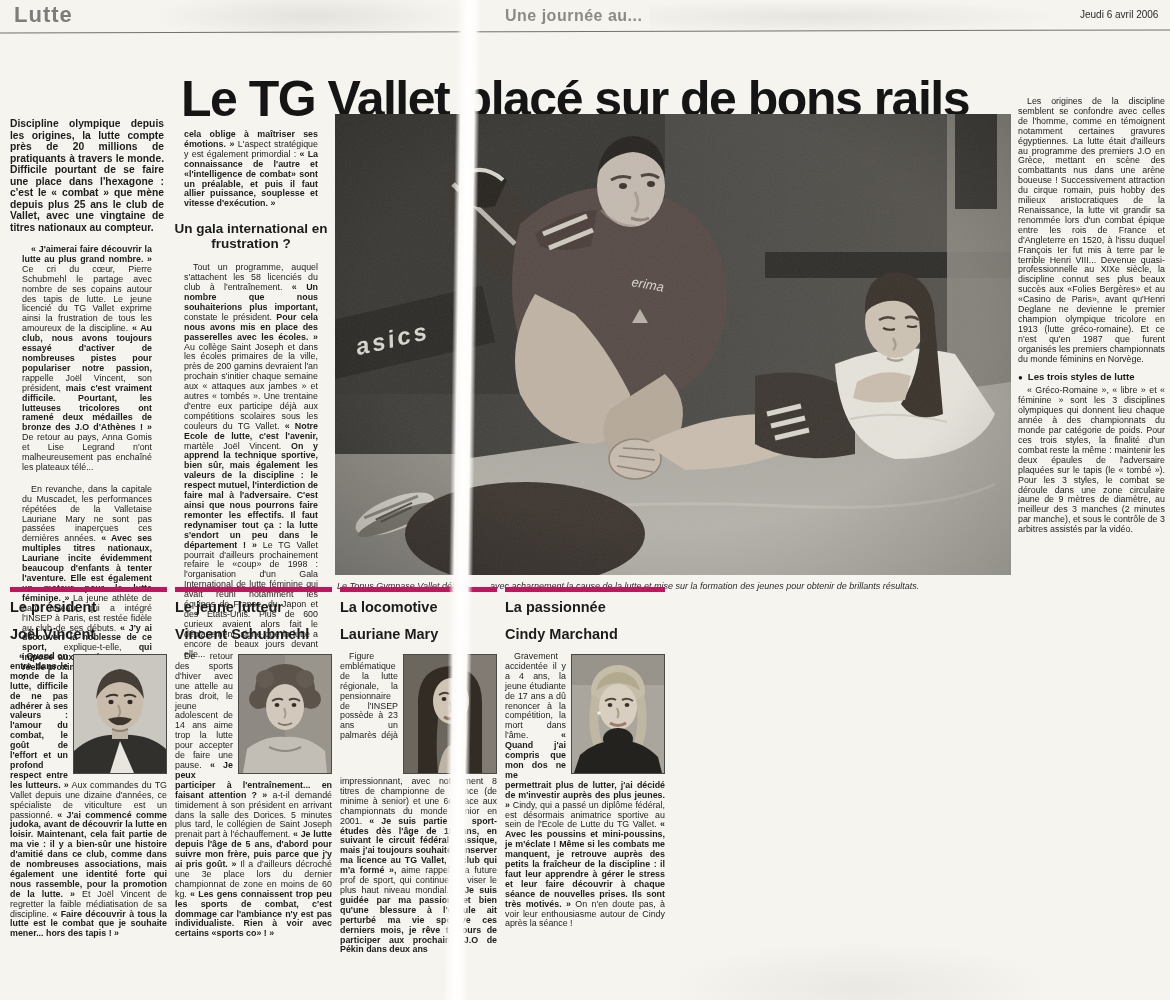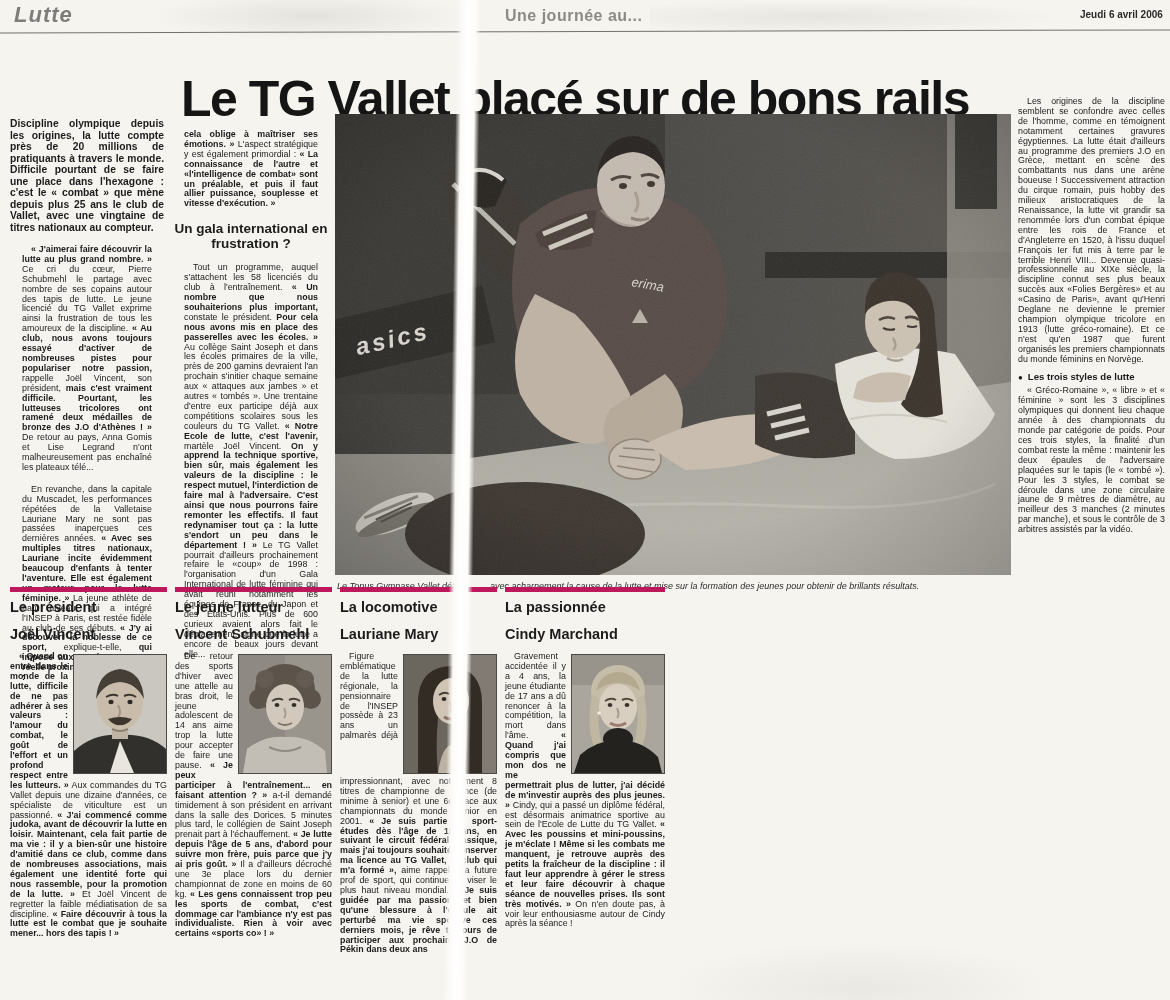--- a/index.html
+++ b/index.html
@@ -1,23 +1,23 @@
 <!DOCTYPE html>
 <html lang="fr"><head>
 <meta charset="utf-8">
 <style>
   html,body{margin:0;padding:0;background:#dcdad5;}
   .page{position:relative;width:1170px;height:1000px;background:#f5f4ef;overflow:hidden;
         font-family:"Liberation Sans",sans-serif;color:#1c1c1c;}
   .abs{position:absolute;}
   .b{font-weight:bold;}
   
-  .hdr-section{left:14px;top:2px;font-size:22px;font-weight:bold;color:#7e7d7a;letter-spacing:1px;font-style:italic;}
+  .hdr-section{left:14px;top:2px;font-size:22px;font-weight:bold;color:#7e7d7a;letter-spacing:1px;}
   .hdr-series{left:505px;top:7px;font-size:16px;font-weight:bold;color:#8b8a86;letter-spacing:.5px;}
-  .hdr-date{left:1080px;top:9px;font-size:10px;color:#2a2a2a;font-weight:bold;}
+  .hdr-date{left:1080px;top:9px;font-size:10px;color:#2a2a2a;}
   .rule{left:0;top:31px;width:1170px;height:1.4px;background:#72716e;transform:rotate(-0.15deg);}
   
   .headline{left:70px;top:36px;width:1010px;text-align:center;font-size:50px;font-weight:bold;
             letter-spacing:-1.5px;white-space:nowrap;color:#151515;}
   
   .col{text-align:justify;}
   .col1{left:10px;top:118px;width:154px;}
   .col2{left:172px;top:118px;width:158px;}
   .lead{font-size:10.3px;line-height:11.5px;font-weight:bold;margin:0 0 10px 0;}
   p.body{font-size:8.9px;line-height:9.9px;margin:12px;}

